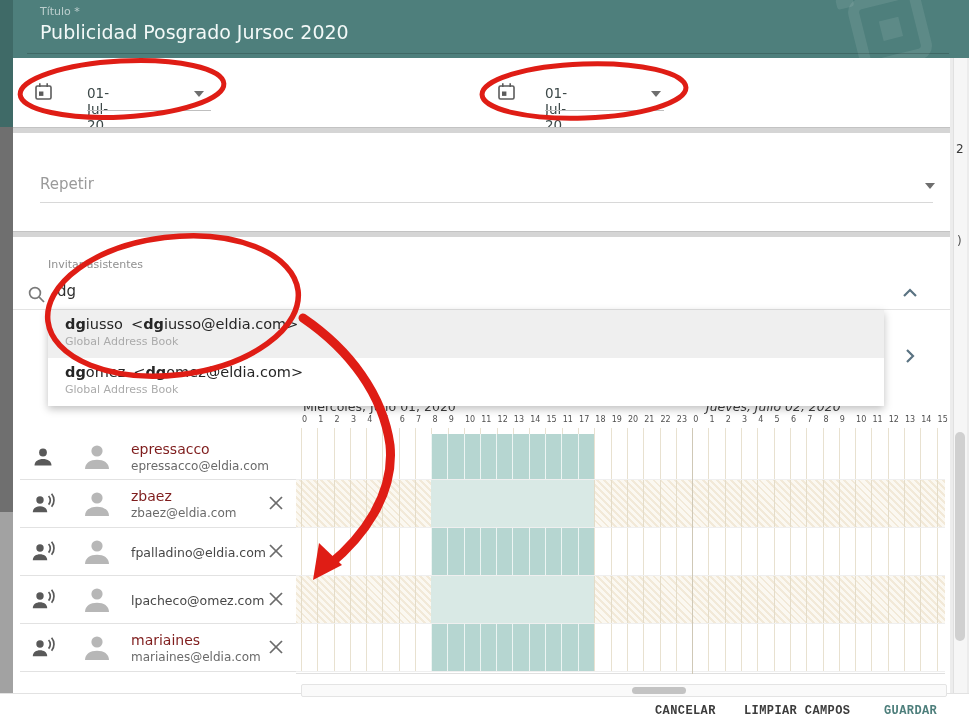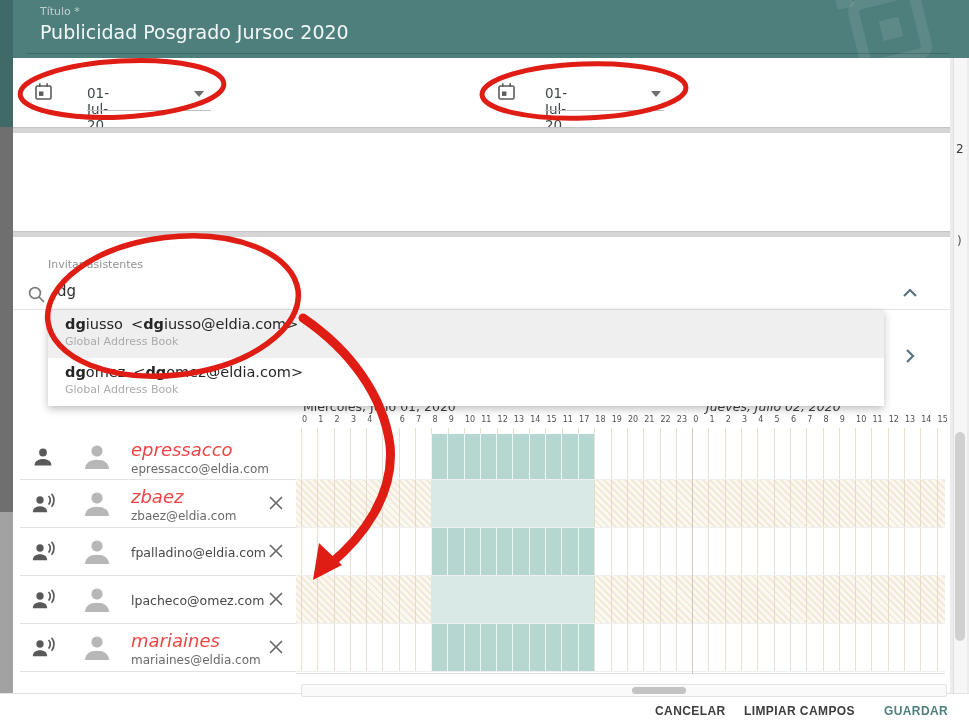--- a/index.html
+++ b/index.html
@@ -102,34 +102,34 @@
   .day-sep{position:absolute;left:396px;top:0;height:246px;width:1px;background:#cfc8b6;z-index:3;}
 
   
   .roster{position:absolute;left:13px;top:428px;width:283px;background:#fff;z-index:4;}
   .roster-spacer{height:6px;}
   .r-row{position:relative;display:flex;align-items:center;padding-left:18px;}
   .r-row::after{content:"";position:absolute;left:7px;right:0;bottom:0;height:1px;background:#e2e2e2;}
   .role-ic{width:24px;height:24px;flex:0 0 24px;}
   .avatar{width:32px;height:32px;flex:0 0 32px;margin-left:26px;}
   .r-text{margin-left:18px;min-width:0;}
-  .r-name{font-size:18px;color:#ef4444;font-style:italic;}
+  .r-name{font-size:14px;color:#7f1d1d;}
   .r-name:empty{display:none;}
   .r-mail{font-size:12px;color:#6a6a6a;margin-top:2px;}
   .r-mail-only{font-size:12.5px;color:#474747;}
   .x-btn{position:absolute;right:10px;top:50%;transform:translateY(-50%);width:20px;height:20px;background:transparent;border:none;cursor:pointer;padding:0;}
 
   
   .h-scroll{position:absolute;left:301px;top:684px;width:646px;height:13px;background:#fafafa;border:1px solid #e4e4e4;border-radius:2px;z-index:5;}
   .h-thumb{position:absolute;left:330px;top:2px;width:54px;height:7px;background:#c3c3c3;border-radius:3.5px;}
 
   
   .footer-divider{position:absolute;left:0;top:693px;width:969px;height:1px;background:#e2e2e2;}
   .footer{position:absolute;left:0;top:694px;width:969px;height:28px;background:#fff;}
-  .fbtn{position:absolute;top:10px;background:transparent;border:none;font-family:Liberation Sans, sans-serif;font-size:12px;font-weight:700;letter-spacing:.4px;color:#3c3c3c;cursor:pointer;}
+  .fbtn{position:absolute;top:10px;background:transparent;border:none;font-family:Liberation Mono, monospace;font-size:12px;font-weight:700;letter-spacing:.4px;color:#3c3c3c;cursor:pointer;}
   .b-cancel{left:655px;}
   .b-clear{left:744px;}
   .b-save{left:884px;color:var(--accent);}
 
   
   .anno{position:absolute;left:0;top:0;width:969px;height:722px;z-index:50;pointer-events:none;}
 </style>
 </head>
 <body>
 
@@ -171,20 +171,25 @@
         <rect x="5" y="9.5" width="4.4" height="4.4" fill="#5c5c5c"></rect>
       </svg>
       <span class="date-val">01-Jul-20</span>
       <span class="caret"></span>
       <span class="u"></span>
     </div>
   </div>
 
   <div class="gap1"></div>
 
+  <div class="sec2">
+    <span class="repeat-ph">Repetir</span>
+    <span class="caret"></span>
+    <span class="u"></span>
+  </div>
 
   <div class="gap2"></div>
 
   <div class="sec3">
     <div class="inv-label">Invitar asistentes</div>
     <svg class="search-ic" width="19" height="19" viewBox="0 0 19 19">
       <circle cx="8" cy="8" r="5.4" fill="none" stroke="#7a7a7a" stroke-width="1.7"></circle>
       <line x1="12.2" y1="12.2" x2="17" y2="17" stroke="#7a7a7a" stroke-width="1.7"></line>
     </svg>
     <div class="inv-query">dg</div>

